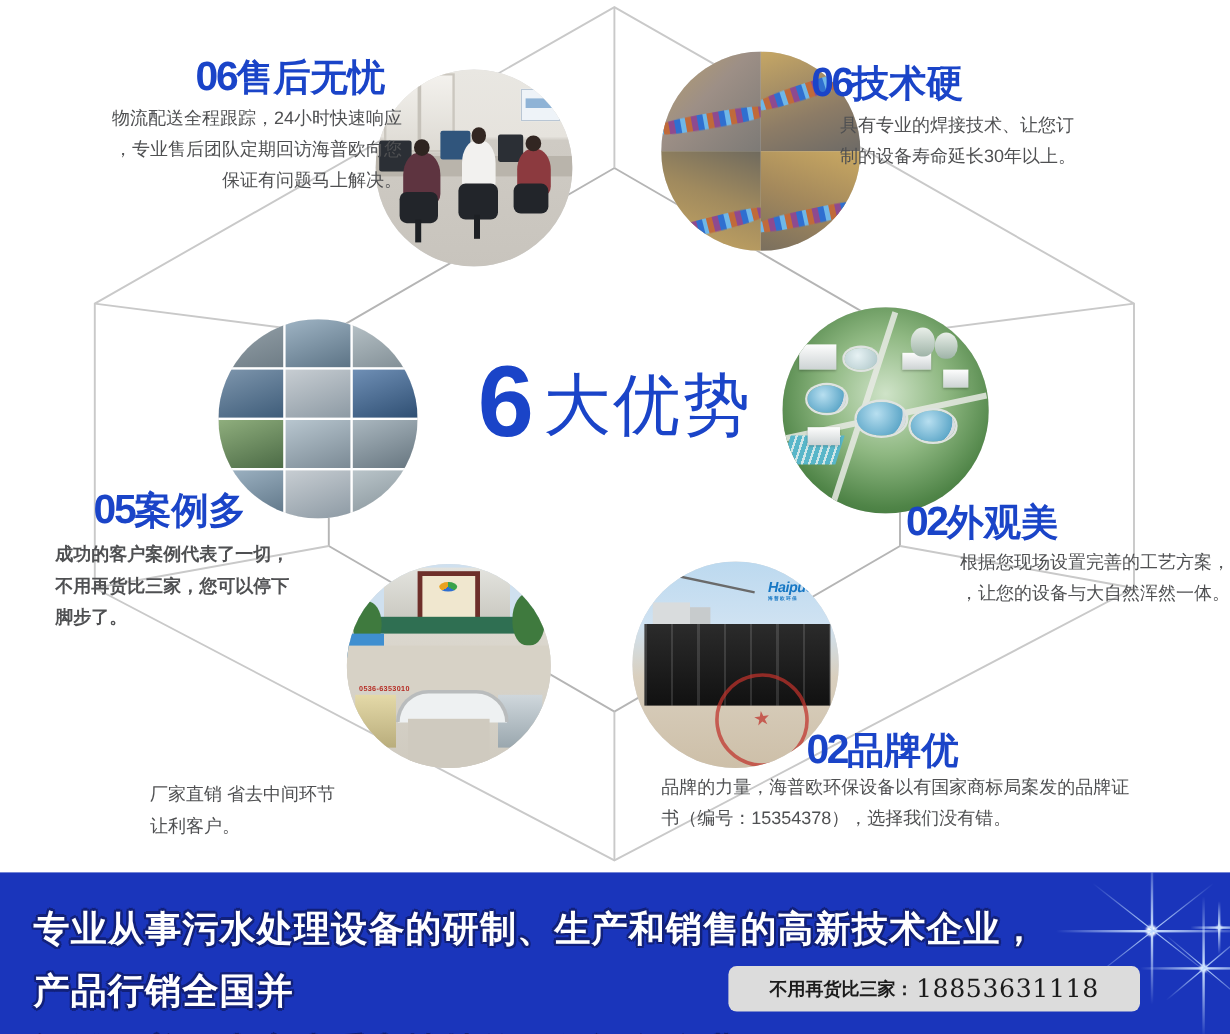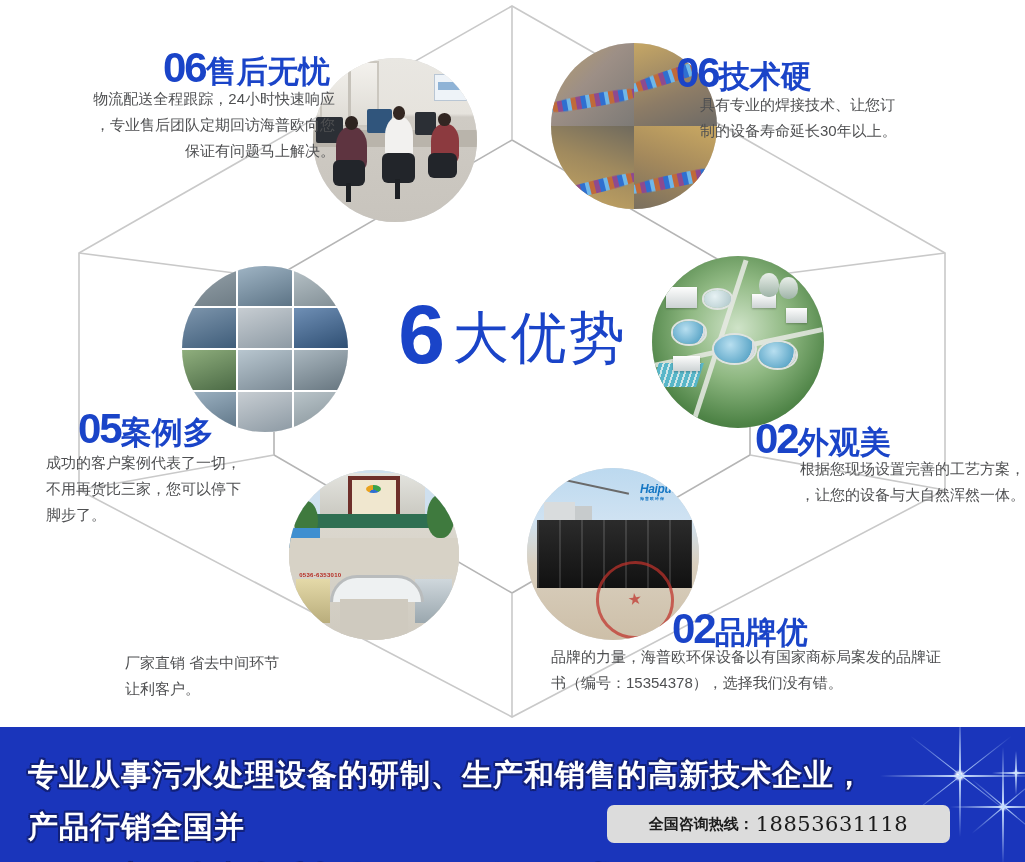--- a/index.html
+++ b/index.html
@@ -134,21 +134,21 @@
   .ph-eq .logo{position:absolute;right:8%;top:8%;font-size:12px;font-weight:bold;
      color:#1677c4;font-style:italic;letter-spacing:-.4px;}
   .ph-eq .logo small{display:block;font-size:4px;font-style:normal;color:#1677c4;letter-spacing:1px;}
   .ph-eq .seal{position:absolute;left:40%;top:54%;width:42%;height:42%;border-radius:50%;
      border:3px solid #c0322b;opacity:.72;transform:rotate(-8deg);}
   .ph-eq .seal:after{content:"★";position:absolute;left:50%;top:50%;transform:translate(-50%,-55%);
      color:#c0322b;font-size:16px;}
 
   
   .hd{position:absolute;color:#1a44c8;font-weight:bold;letter-spacing:-1px;white-space:nowrap;}
-  .hd .num{font-size:42px;letter-spacing:-2px;}
+  .hd .num{font-size:34px;letter-spacing:-2px;}
   .hd .cn{font-size:31px;letter-spacing:0px;}
   .desc{position:absolute;color:#4f5052;font-size:15px;line-height:26px;white-space:pre-line;}
   .desc.r{text-align:right;}
   .desc.l{text-align:left;}
 
   
   .center-label{position:absolute;left:0;top:292px;width:1025px;text-align:center;color:#1a44c8;
      white-space:nowrap;}
   .center-label .six{font-size:84px;font-weight:bold;line-height:84px;vertical-align:-6px;letter-spacing:-2px;}
   .center-label .adv{font-size:56px;font-weight:500;line-height:56px;margin-left:10px;letter-spacing:2px;}
@@ -247,21 +247,21 @@
         <i class="cH"></i>
         <i class="cI"></i>
       <i class="cB"></i>
         <i class="cE"></i>
         <i class="cC"></i>
     </div>
   </div>
   <div class="hd" style="left:78px;top:405px;">
     <span class="num">05</span><span class="cn">案例多</span>
   </div>
-  <div class="desc l" style="left:46px;top:450px;width:300px;">成功的客户案例代表了一切，
+  <div class="desc l" style="left:46px;top:450px;width:300px;font-weight:bold;">成功的客户案例代表了一切，
 不用再货比三家，您可以停下
 脚步了。</div>
 
   <div class="photo" style="left:652px;top:256px;width:172px;height:172px;">
     <div class="ph ph-plant">
       <div class="road r1"></div>
         <div class="road r2"></div>
       <div class="pool"></div>
       <div class="bld b1"></div>
         <div class="bld b2"></div>
@@ -347,17 +347,17 @@
       <div class="sp-v" style="left:1015px;top:24px;height:44px;"></div>
     </div>
 
     <div class="banner-text">
       <div>专业从事污水处理设备的研制、生产和销售的高新技术企业，产品行销全国并</div>
       <div>远销欧美，山东省重点扶持的环保设备企业。</div>
     </div>
   </div>
 
   <div class="hotline">
-    <span class="lbl">全国咨询热线：</span>
+    <span class="lbl">不用再货比三家：</span>
     <span class="num">18853631118</span>
   </div>
 
 </div>
 
 </body></html>

